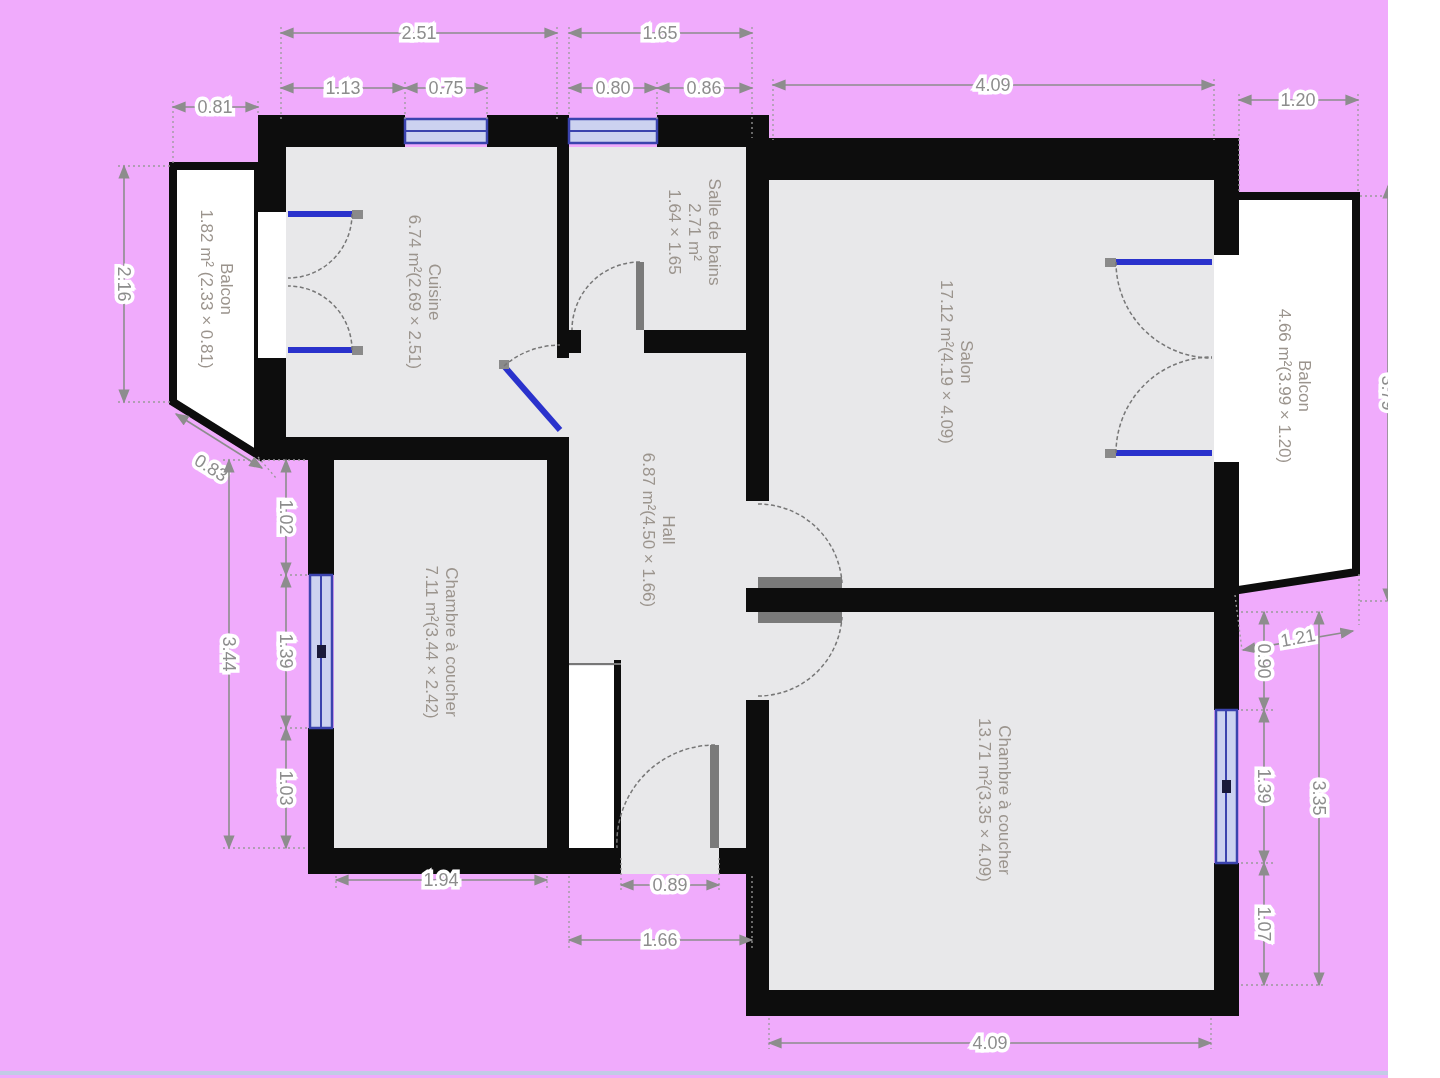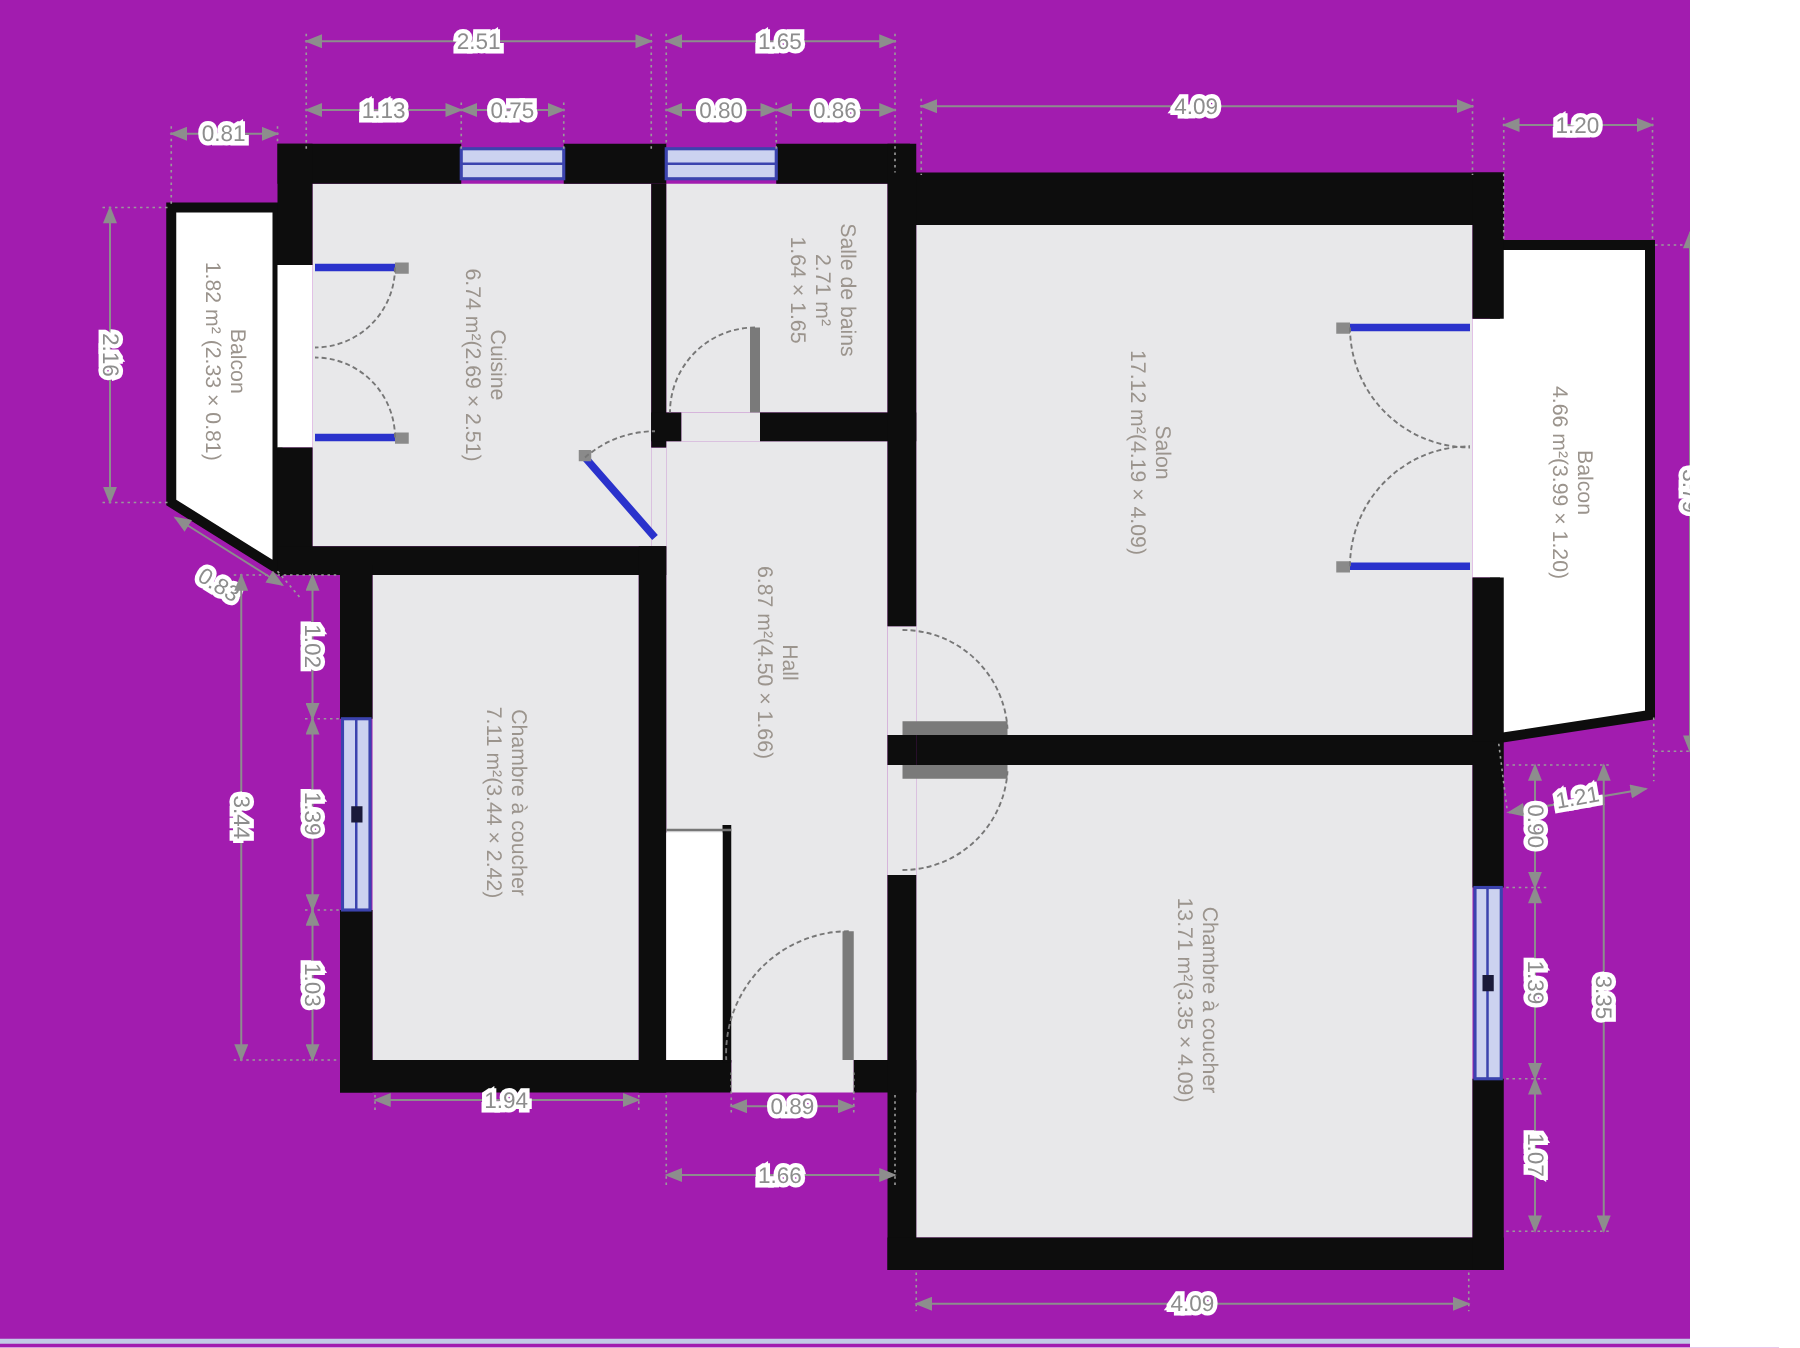--- a/index.html
+++ b/index.html
@@ -1,17 +1,17 @@
 <!DOCTYPE html>
 <html style="--wall: #0d0d0d; --room_fill: #e8e8ea; --balcony_fill: #ffffff; --window_blue: #3b43ae; --window_light: #ccd2f0; --door_blue: #2a32cc; --door_gray: #7a7a7a; --dim_gray: #8d8d8d; --label_gray: #9b948d; --viewer_line: #c2cbe6;"><head>
 <meta charset="utf-8">
 <style>
   html,body { margin:0; padding:0; background:#ffffff; }
-  .stage { position:relative; width:1352px; height:1078px; background:#a21caf; overflow:hidden;
-           font-family:"Liberation Sans", sans-serif; }
+  .stage { position:relative; width:1352px; height:1078px; background:#f0abfc; overflow:hidden;
+           font-family:"Liberation Sans", sans-serif;padding-left:36px; }
   svg text { font-family:"Liberation Sans", sans-serif; }
   .wall   { fill: var(--wall,#0d0d0d); }
   .rfill  { fill: var(--room_fill,#e8e8ea); }
   .gapfill{ fill: var(--room_fill,#e8e8ea); }
   .balc   { fill: var(--balcony_fill,#ffffff); stroke: var(--wall,#0d0d0d); stroke-width:8; }
   .arc    { fill:none; stroke:#777; stroke-width:1.5; stroke-dasharray:4 2.5; }
   .leafb  { stroke: var(--door_blue,#2a32cc); stroke-width:6; fill:none; }
   .leafg  { fill: var(--door_gray,#7a7a7a); }
   .cap    { fill:#8a8a8a; }
   .win    { fill: var(--window_light,#ccd2f0); stroke: var(--window_blue,#3b43ae); stroke-width:2.5; }

